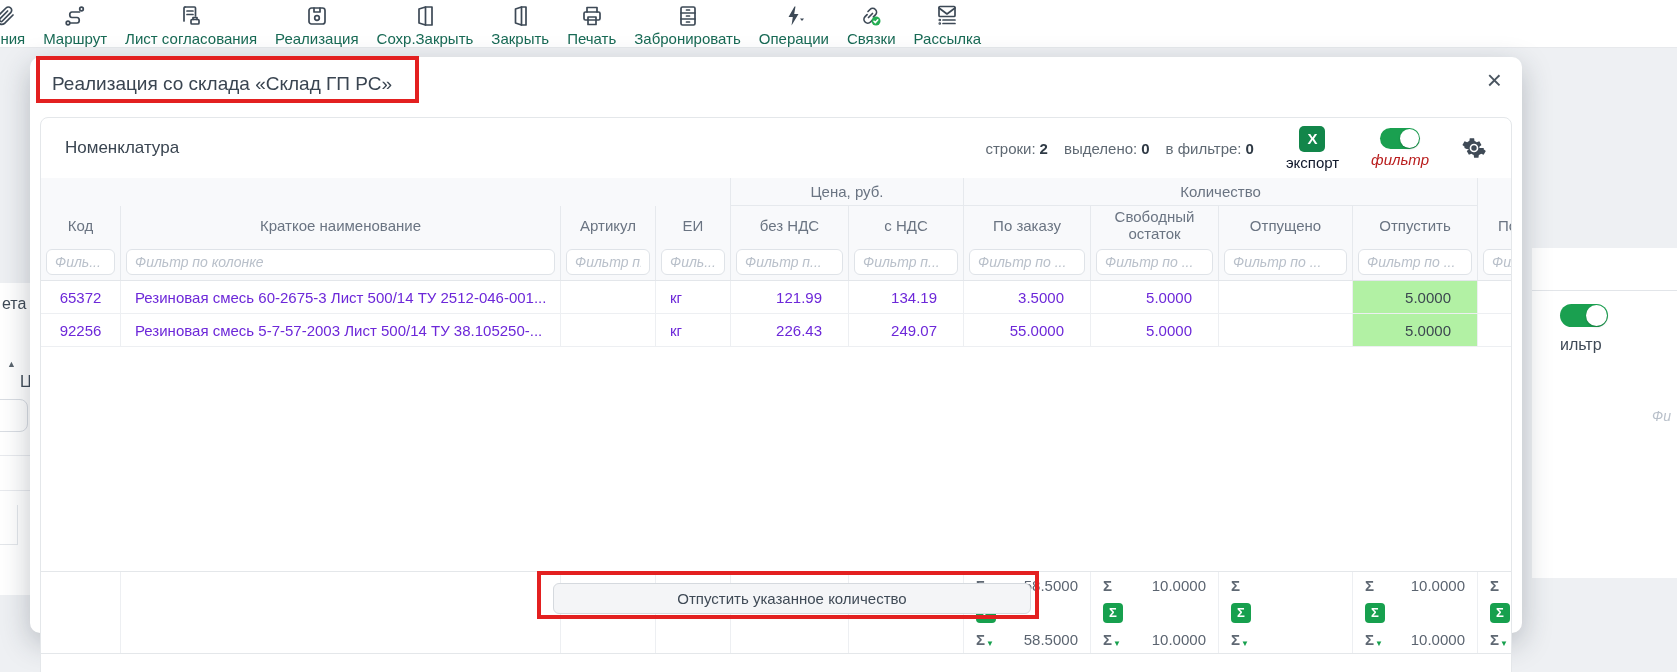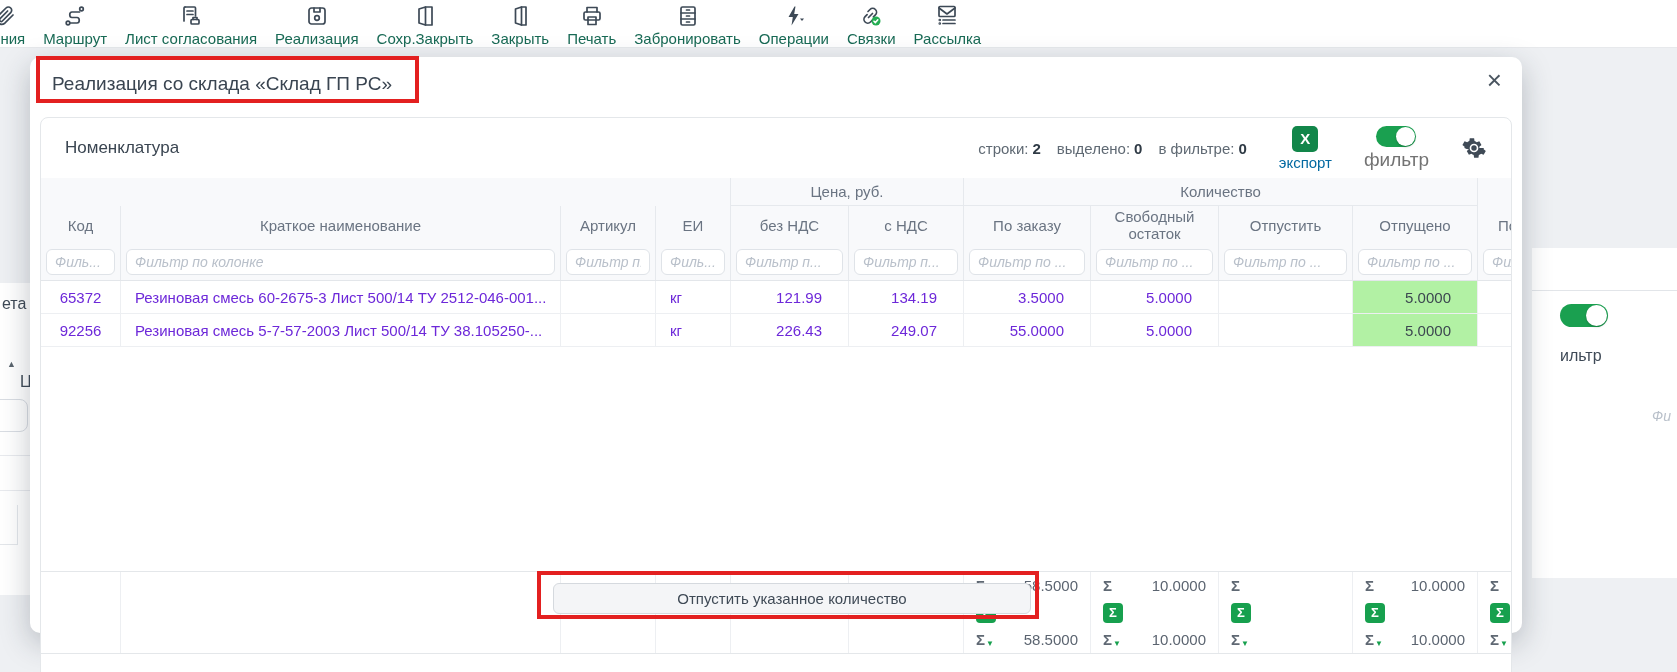--- a/index.html
+++ b/index.html
@@ -28,21 +28,21 @@
                     border:1px solid #d9dde3; border-radius:8px; background:#fff; }
   .frag-left .ln1 { position:absolute; left:0; top:172px; width:30px; height:1px; background:#e8eaee; }
   .frag-left .ln2 { position:absolute; left:0; top:207px; width:30px; height:1px; background:#e8eaee; }
   .frag-left-bottom { left:0; top:505px; width:30px; height:90px; background:#fff; }
   .frag-left-bottom .v { position:absolute; left:17px; top:0; width:1px; height:40px; background:#e3e6ea; }
   .frag-left-bottom .h { position:absolute; left:0; top:39px; width:17px; height:1px; background:#e3e6ea; }
   .frag-right { left:1532px; top:248px; width:145px; height:330px; background:#fff; }
   .frag-right .ln { position:absolute; left:0; top:42px; width:145px; height:1px; background:#e2e5e9; }
   .mini-toggle { position:absolute; left:28px; top:56px; width:48px; height:23px; border-radius:12px; background:#1aa050; }
   .mini-toggle .knob { position:absolute; right:1px; top:1px; width:21px; height:21px; border-radius:50%; background:#fff; box-shadow:0 1px 2px rgba(0,0,0,.25); }
-  .frag-right .tl { position:absolute; left:28px; top:99px; font-size:16px; color:#3e4956; }
+  .frag-right .tl { position:absolute; left:28px; top:88px; font-size:16px; color:#3e4956; }
   .frag-right .ph { position:absolute; left:120px; top:160px; font-size:14px; font-style:italic; color:#b9c0ca; }
 
   
   .modal { position:absolute; left:30px; top:57px; width:1492px; height:576px; background:#fff;
            border-radius:10px; box-shadow:0 10px 30px rgba(35,45,60,.28); z-index:10; }
   .modal-title { position:absolute; left:22px; top:16px; font-size:19px; color:#3a4551; }
   .modal-close { position:absolute; right:20px; top:10px; border:none; background:none; font-size:26px;
                  line-height:1; color:#4a5560; cursor:pointer; font-family:inherit; }
 
   
@@ -50,25 +50,25 @@
           border-radius:8px; background:#fff; overflow:hidden; display:flex; flex-direction:column; }
   .card-head { height:60px; flex:0 0 60px; display:flex; align-items:center; justify-content:space-between;
                padding:0 24px; }
   .card-title { font-size:17px; color:#3a4551; }
   .head-right { display:flex; align-items:center; gap:32px; }
   .stats { display:flex; gap:16px; font-size:15px; color:#5f6973; align-items:center; }
   .stats b { color:#2f3a45; margin-left:4px; }
   .stack { display:flex; flex-direction:column; align-items:center; gap:2px; cursor:pointer; }
   .xbadge { width:26px; height:26px; border-radius:5px; background:#12864a; color:#fff; font-weight:bold;
             font-size:15px; display:flex; align-items:center; justify-content:center; }
-  .xlabel { font-size:15px; color:#0369a1; }
+  .xlabel { font-size:15px; color:#0f172a; }
   .toggle { position:relative; width:40px; height:21px; border-radius:11px; background:#1aa050; }
   .toggle .knob { position:absolute; right:1px; top:1px; width:19px; height:19px; border-radius:50%;
                   background:#fff; box-shadow:0 1px 2px rgba(0,0,0,.25); }
-  .tlabel { font-size:19px; color:#737373; }
+  .tlabel { font-size:15px; color:#b91c1c;font-style:italic; }
   .gear { width:26px; height:26px; cursor:pointer; }
   .gear svg { width:26px; height:26px; fill:#3f4a56; }
 
   
   .tgrid { display:grid; grid-template-columns:80px 440px 95px 75px 118px 115px 127px 128px 134px 125px 60px; }
   .thead { background:#f8f9fb; border-bottom:1px solid #e3e6ea; grid-template-rows:28px 38px 36px; flex:0 0 auto; }
   .gc { border-right:1px solid #e6e9ed; display:flex; align-items:center; justify-content:center;
         color:#6a7482; font-size:15px; }
   .gc.gb { border-bottom:1px solid #e6e9ed; }
   .hc { border-right:1px solid #e6e9ed; display:flex; align-items:center; justify-content:center;
@@ -285,22 +285,22 @@
         <div class="gc" style="grid-column:11/12;grid-row:1"></div>
 
         <div class="hc" style="grid-row:2">Код</div>
         <div class="hc" style="grid-row:2">Краткое наименование</div>
         <div class="hc" style="grid-row:2">Артикул</div>
         <div class="hc" style="grid-row:2">ЕИ</div>
         <div class="hc" style="grid-row:2">без НДС</div>
         <div class="hc" style="grid-row:2">с НДС</div>
         <div class="hc" style="grid-row:2">По заказу</div>
         <div class="hc" style="grid-row:2">Свободный остаток</div>
+        <div class="hc" style="grid-row:2">Отпущено</div>
         <div class="hc" style="grid-row:2">Отпустить</div>
-        <div class="hc" style="grid-row:2">Отпущено</div>
         <div class="hc" style="grid-row:2">По</div>
 
         <div class="fc" style="grid-row:3">
             <input placeholder="Филь..." style="">
           </div>
         <div class="fc" style="grid-row:3">
             <input placeholder="Фильтр по колонке" style="">
           </div>
         <div class="fc" style="grid-row:3">
             <input placeholder="Фильтр п..." style="">

